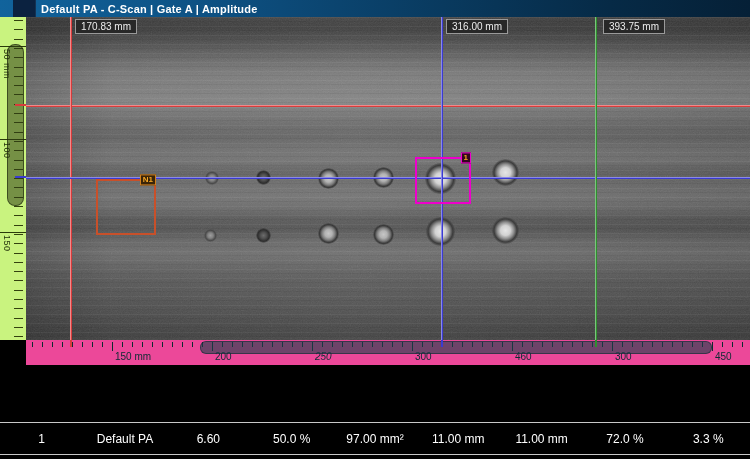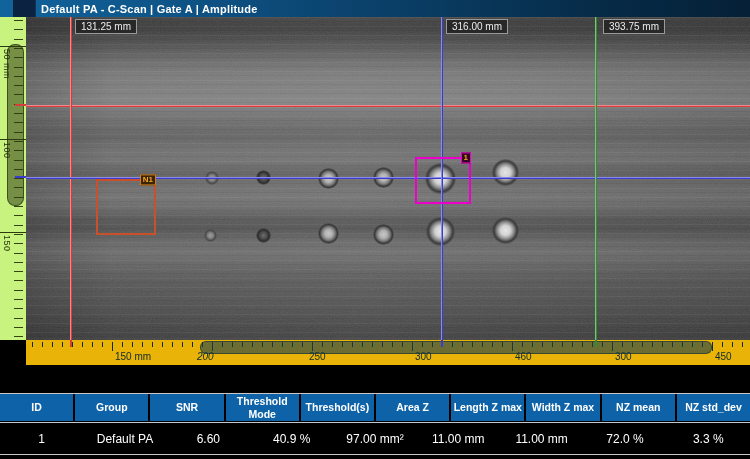--- a/index.html
+++ b/index.html
@@ -22,21 +22,21 @@
       linear-gradient(180deg,
         #404040 0px,#3a3a3a 10px,#4a4a4a 24px,#5a5a5a 34px,#6d6d6d 46px,
         #7a7a7a 58px,#7d7d7d 72px,#838383 86px,#747474 96px,#676767 110px,
         #626262 120px,#6e6e6e 132px,#717171 144px,#5f5f5f 154px,#6a6a6a 166px,
         #727272 180px,#686868 192px,#565656 202px,#515151 212px,#656565 224px,
         #6d6d6d 236px,#616161 250px,#575757 264px,#535353 277px,#4d4d4d 292px,
         #454545 307px,#3e3e3e 318px,#434343 323px);}
   .scan svg.noise{position:absolute;left:0;top:0;width:724px;height:323px;opacity:.14;pointer-events:none;}
 
   .corner{position:absolute;left:0;top:340px;width:26px;height:25px;background:#000;}
-  .hruler{position:absolute;left:26px;top:340px;width:724px;height:25px;background:#eab308;overflow:hidden;}
+  .hruler{position:absolute;left:26px;top:340px;width:724px;height:25px;background:#ec4899;overflow:hidden;}
 
   
   .vtick{position:absolute;left:14px;width:9px;height:1px;background:#33420e;}
   .vmajor{position:absolute;left:0;width:26px;height:1px;background:#2a3a0a;}
   .vlabel{position:absolute;left:2px;color:#22300a;font-size:9px;writing-mode:vertical-rl;letter-spacing:.5px;}
   .vthumb{position:absolute;left:7px;width:15px;background:rgba(48,62,22,0.55);border:1px solid rgba(25,35,8,0.6);border-radius:8px;}
   .vmark{position:absolute;left:15px;width:11px;height:2px;}
 
   .htick{position:absolute;top:2px;width:1px;height:5px;background:#0c2b30;}
   .hmajor{position:absolute;top:2px;width:1px;height:9px;background:#0c2b30;}
@@ -163,21 +163,21 @@
       <div class="cursor-v red-v" style="left: 44px;"></div>
       <div class="cursor-h blue-h" style="top: 160px;"></div>
       <div class="cursor-v blue-v" style="left: 415px;"></div>
       <div class="cursor-v green-v" style="left: 569px;"></div>
       <div class="refbox" style="left: 70px; top: 162px; width: 56px; height: 52px;">
         <div class="boxtag">N1</div>
       </div>
       <div class="indbox" style="left: 389px; top: 140px; width: 52px; height: 43px;">
         <div class="boxtag">1</div>
       </div>
-      <div class="mlabel" style="left: 49px;">131.25 mm</div>
+      <div class="mlabel" style="left: 49px;">170.83 mm</div>
       <div class="mlabel" style="left: 420px;">316.00 mm</div>
       <div class="mlabel" style="left: 577px;">393.75 mm</div>
     </div>
 
   <div class="corner"></div>
   <div class="hruler" id="hruler">
       <div class="htick" style="left: 6px;"></div>
       <div class="htick" style="left: 16px;"></div>
       <div class="htick" style="left: 26px;"></div>
       <div class="htick" style="left: 36px;"></div>
@@ -245,55 +245,43 @@
       <div class="htick" style="left: 656px;"></div>
       <div class="htick" style="left: 666px;"></div>
       <div class="htick" style="left: 676px;"></div>
       <div class="htick" style="left: 686px;"></div>
       <div class="htick" style="left: 696px;"></div>
       <div class="htick" style="left: 706px;"></div>
       <div class="htick" style="left: 716px;"></div>
       <div class="hmajor" style="left: 86px;"></div>
       <div class="hlabel" style="left: 89px;">150 mm</div>
       <div class="hmajor" style="left: 186px;"></div>
-      <div class="hlabel" style="left: 171px; font-style: italic;">200</div>
+      <div class="hlabel" style="left: 189px;">200</div>
       <div class="hmajor" style="left: 286px;"></div>
-      <div class="hlabel" style="left: 283px;">250</div>
+      <div class="hlabel" style="left: 289px; font-style: italic;">250</div>
       <div class="hmajor" style="left: 386px;"></div>
       <div class="hlabel" style="left: 389px;">300</div>
       <div class="hmajor" style="left: 486px;"></div>
       <div class="hlabel" style="left: 489px;">460</div>
       <div class="hmajor" style="left: 586px;"></div>
       <div class="hlabel" style="left: 589px;">300</div>
       <div class="hmajor" style="left: 686px;"></div>
       <div class="hlabel" style="left: 689px;">450</div>
       <div class="hthumb" style="left: 174px; width: 510px;"></div>
       <div class="hmark" style="left: 44px; background: rgb(216, 60, 60);"></div>
       <div class="hmark" style="left: 415px; background: rgb(59, 59, 208);"></div>
       <div class="hmark" style="left: 569px; background: rgb(47, 143, 47);"></div>
     </div>
 
 
-  <div class="thead" id="thead">
-      <div class="th">ID</div>
-      <div class="th">Group</div>
-      <div class="th">SNR</div>
-      <div class="th">Threshold Mode</div>
-      <div class="th">Threshold(s)</div>
-      <div class="th">Area Z</div>
-      <div class="th">Length Z max</div>
-      <div class="th">Width Z max</div>
-      <div class="th">NZ mean</div>
-      <div class="th">NZ std_dev</div>
-    </div>
   <div class="trow" id="trow">
       <div class="td">1</div>
       <div class="td">Default PA</div>
       <div class="td">6.60</div>
-      <div class="td">40.9 %</div>
+      <div class="td">50.0 %</div>
       <div class="td">97.00 mm²</div>
       <div class="td">11.00 mm</div>
       <div class="td">11.00 mm</div>
       <div class="td">72.0 %</div>
       <div class="td">3.3 %</div>
     </div>
 
 </div>
 
 </body></html>

